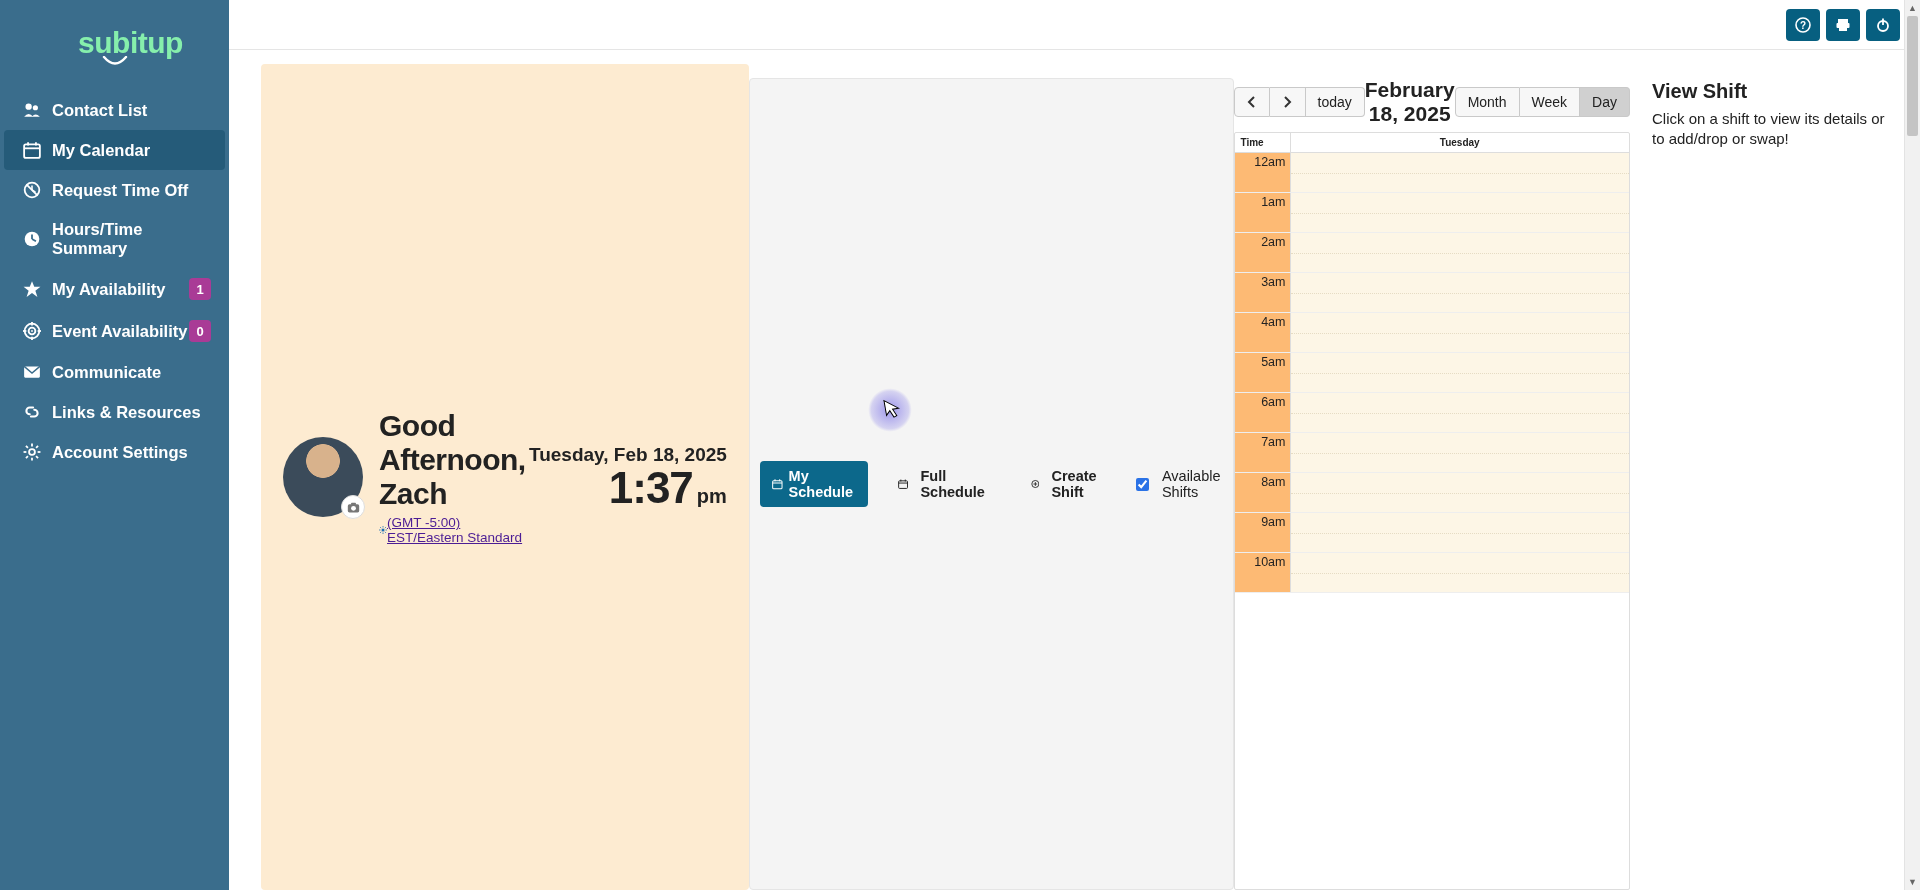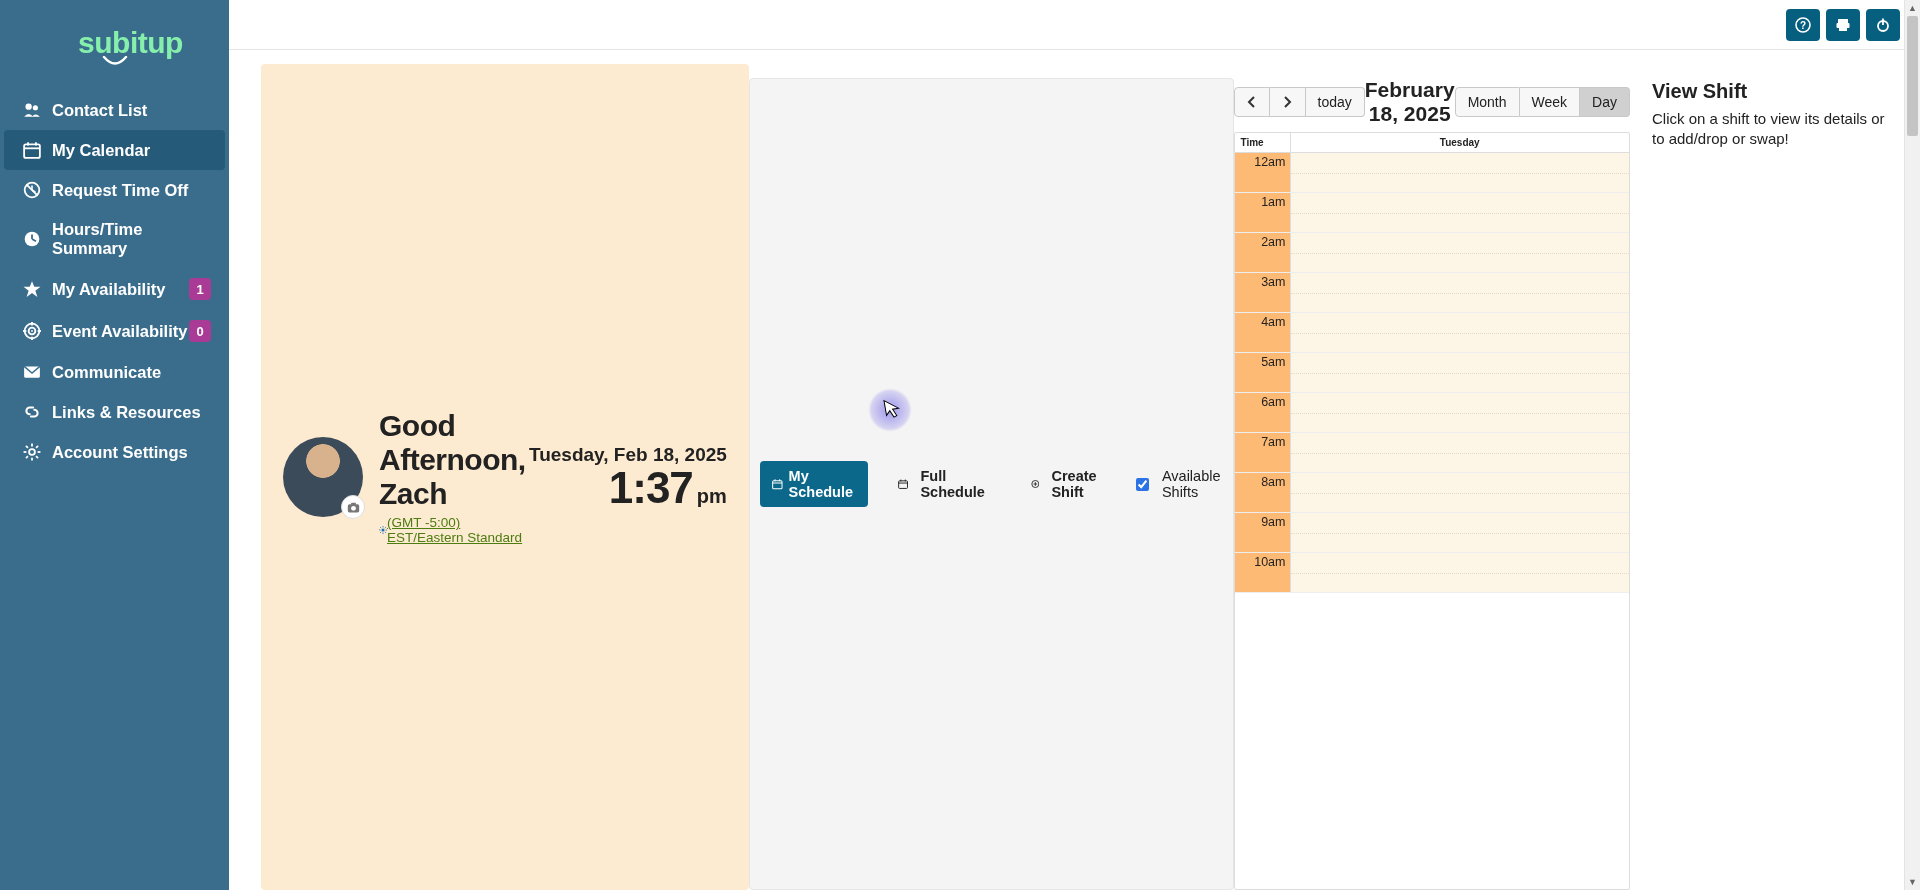--- a/index.html
+++ b/index.html
@@ -170,21 +170,21 @@
     justify-content: center;
   }
   .greet-main { flex: 1; }
   .greet-title {
     font-size: 30px;
     font-weight: 800;
     margin: 0 0 4px;
     letter-spacing: -0.5px;
   }
   .tz-link {
-    color: #4d7c0f;
+    color: #4c1d95;
     font-size: 13.5px;
     text-decoration: underline;
     display: inline-flex;
     align-items: center;
     gap: 0;
     cursor: pointer;
   }
   .dt-block {
     text-align: right;
   }

